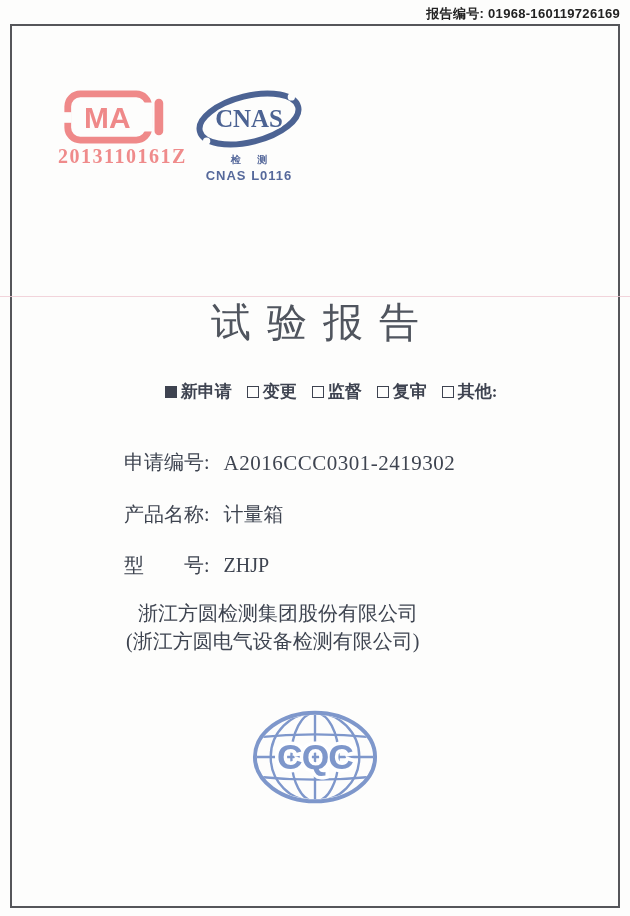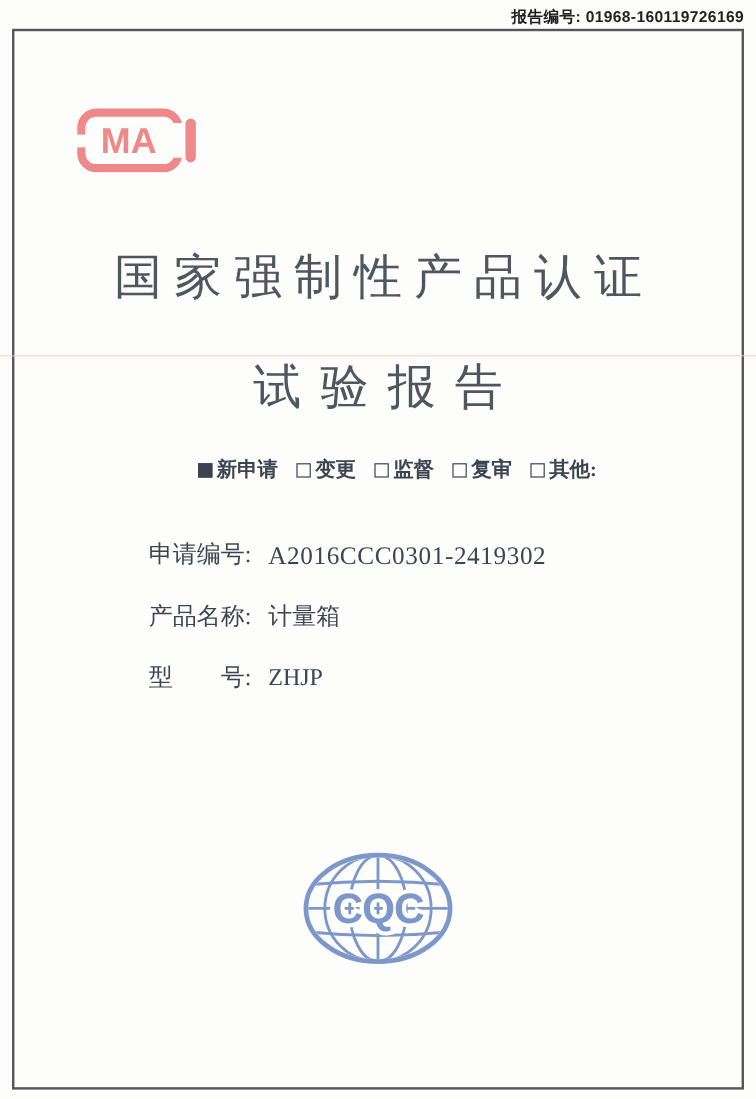--- a/index.html
+++ b/index.html
@@ -78,24 +78,36 @@
   <div class="artifact-line"></div>
 
   <div class="cma">
     <svg viewBox="0 0 106 56" aria-hidden="true">
       <rect x="4" y="4" width="84" height="48" rx="13" fill="none" stroke="#ef8989" stroke-width="7"></rect>
       <rect x="81" y="13" width="11" height="30" fill="#fdfdfc"></rect>
       <rect x="0" y="23" width="8" height="11" fill="#fdfdfc"></rect>
       <rect x="94" y="9" width="9" height="38" rx="4.5" fill="#ef8989"></rect>
       <text x="45" y="39" text-anchor="middle" font-size="31" font-weight="bold" font-family="Liberation Sans, DejaVu Sans, sans-serif" fill="#ef8989">MA</text>
     </svg>
+    <div class="cma-code">2013110161Z</div>
   </div>
 
+  <div class="cnas">
+    <svg viewBox="0 0 120 76" aria-hidden="true">
+      <g transform="rotate(-14 60 38)">
+        <ellipse cx="60" cy="38" rx="55" ry="25" fill="none" stroke="#4c6393" stroke-width="6.5"></ellipse>
+      </g>
+      <circle cx="106" cy="14" r="4" fill="#fdfdfc"></circle>
+      <circle cx="14" cy="62" r="4" fill="#fdfdfc"></circle>
+      <text x="60" y="47" text-anchor="middle" font-size="27" font-weight="bold" font-family="Liberation Serif, DejaVu Serif, serif" fill="#4c6393" stroke="#fdfdfc" stroke-width="4" paint-order="stroke">CNAS</text>
+    </svg>
+    <div class="cnas-sub1">检 测</div>
+    <div class="cnas-sub2">CNAS L0116</div>
+  </div>
 
-  <div class="title1">国家强制性产品认证</div>
   <div class="title2">试验报告</div>
 
   <div class="cb-row">
     <span class="cb-item">
       <span class="cb-box checked"></span>
       <span>新申请</span>
     </span>
     <span class="cb-item">
       <span class="cb-box"></span>
       <span>变更</span>
@@ -123,20 +135,24 @@
     <span class="label">产品名称:</span>
     <span class="value">计量箱</span>
   </div>
 
   <div class="field f2">
     <span class="label">型　　号:</span>
     <span class="value">ZHJP</span>
   </div>
 
   <div class="field f3">
+    <span class="value">
+      <div class="line1">浙江方圆检测集团股份有限公司</div>
+      <div class="line2">(浙江方圆电气设备检测有限公司)</div>
+    </span>
   </div>
 
   <div class="cqc">
     <svg viewBox="0 0 130 98" aria-hidden="true">
       <defs>
         <clipPath id="gclip">
             <ellipse cx="65" cy="49" rx="59" ry="43"></ellipse>
           </clipPath>
       </defs>
       <ellipse cx="65" cy="49" rx="61" ry="45" fill="none" stroke="#7e97cb" stroke-width="4"></ellipse>

